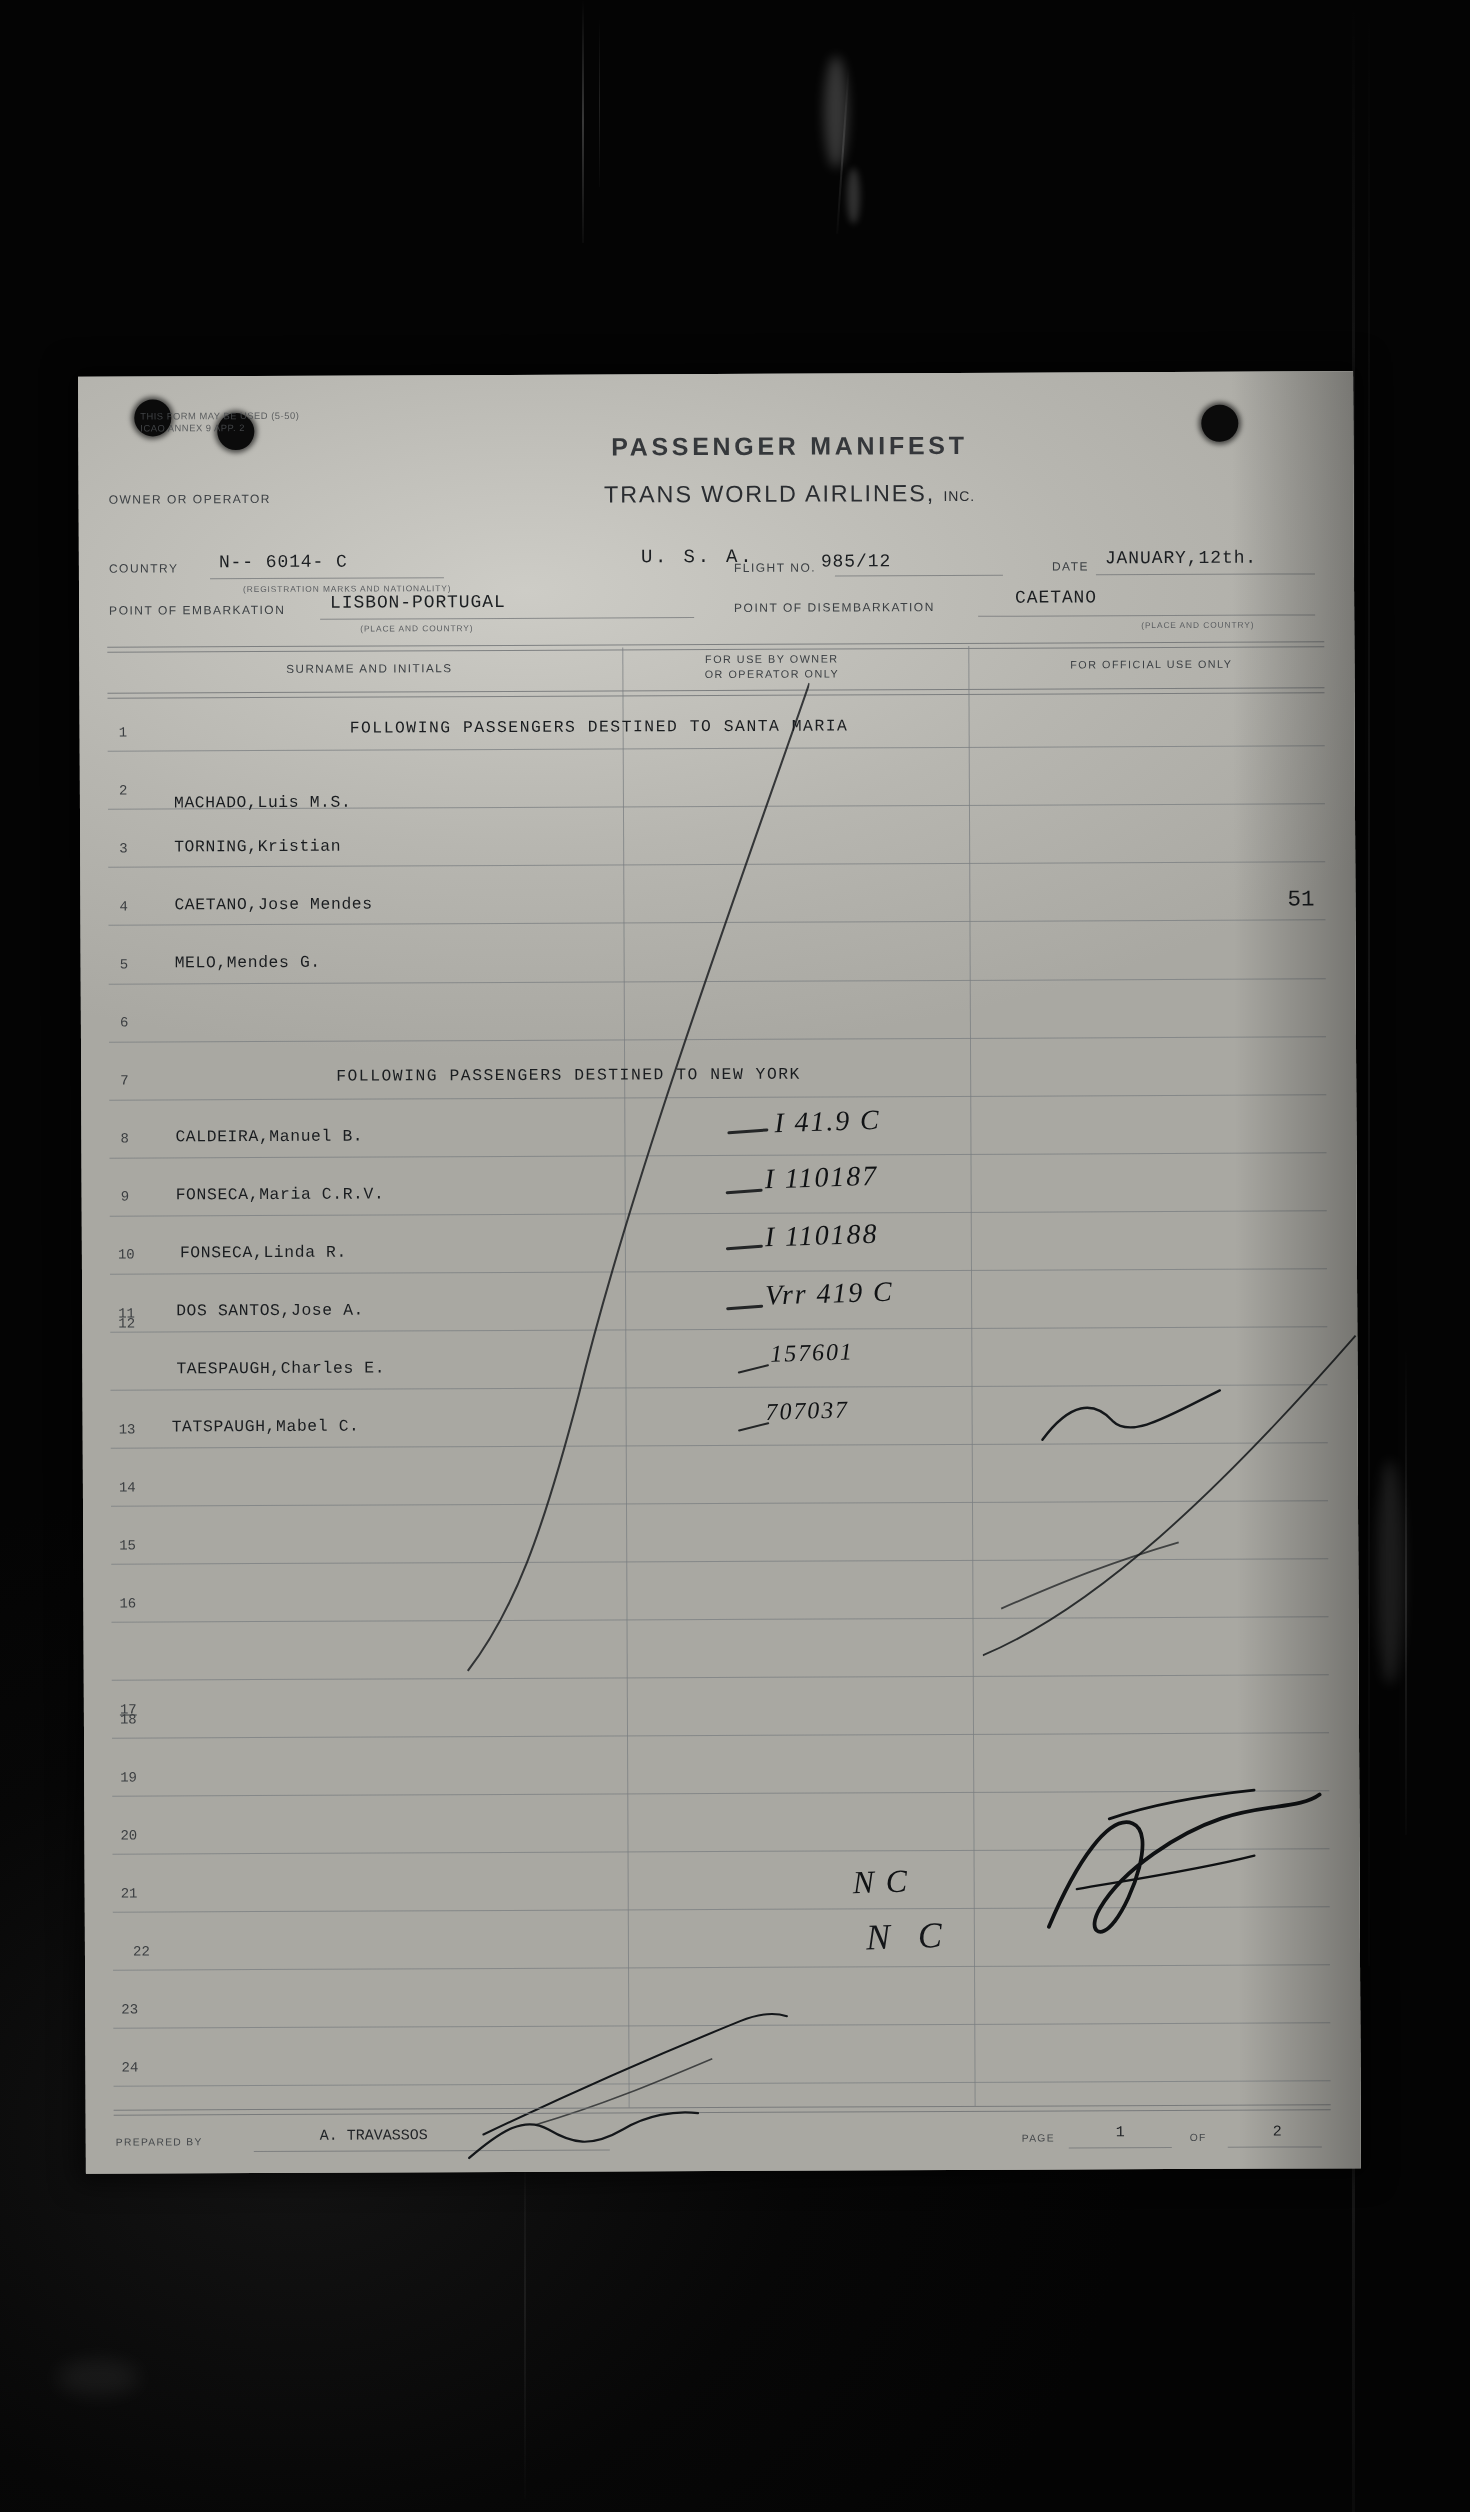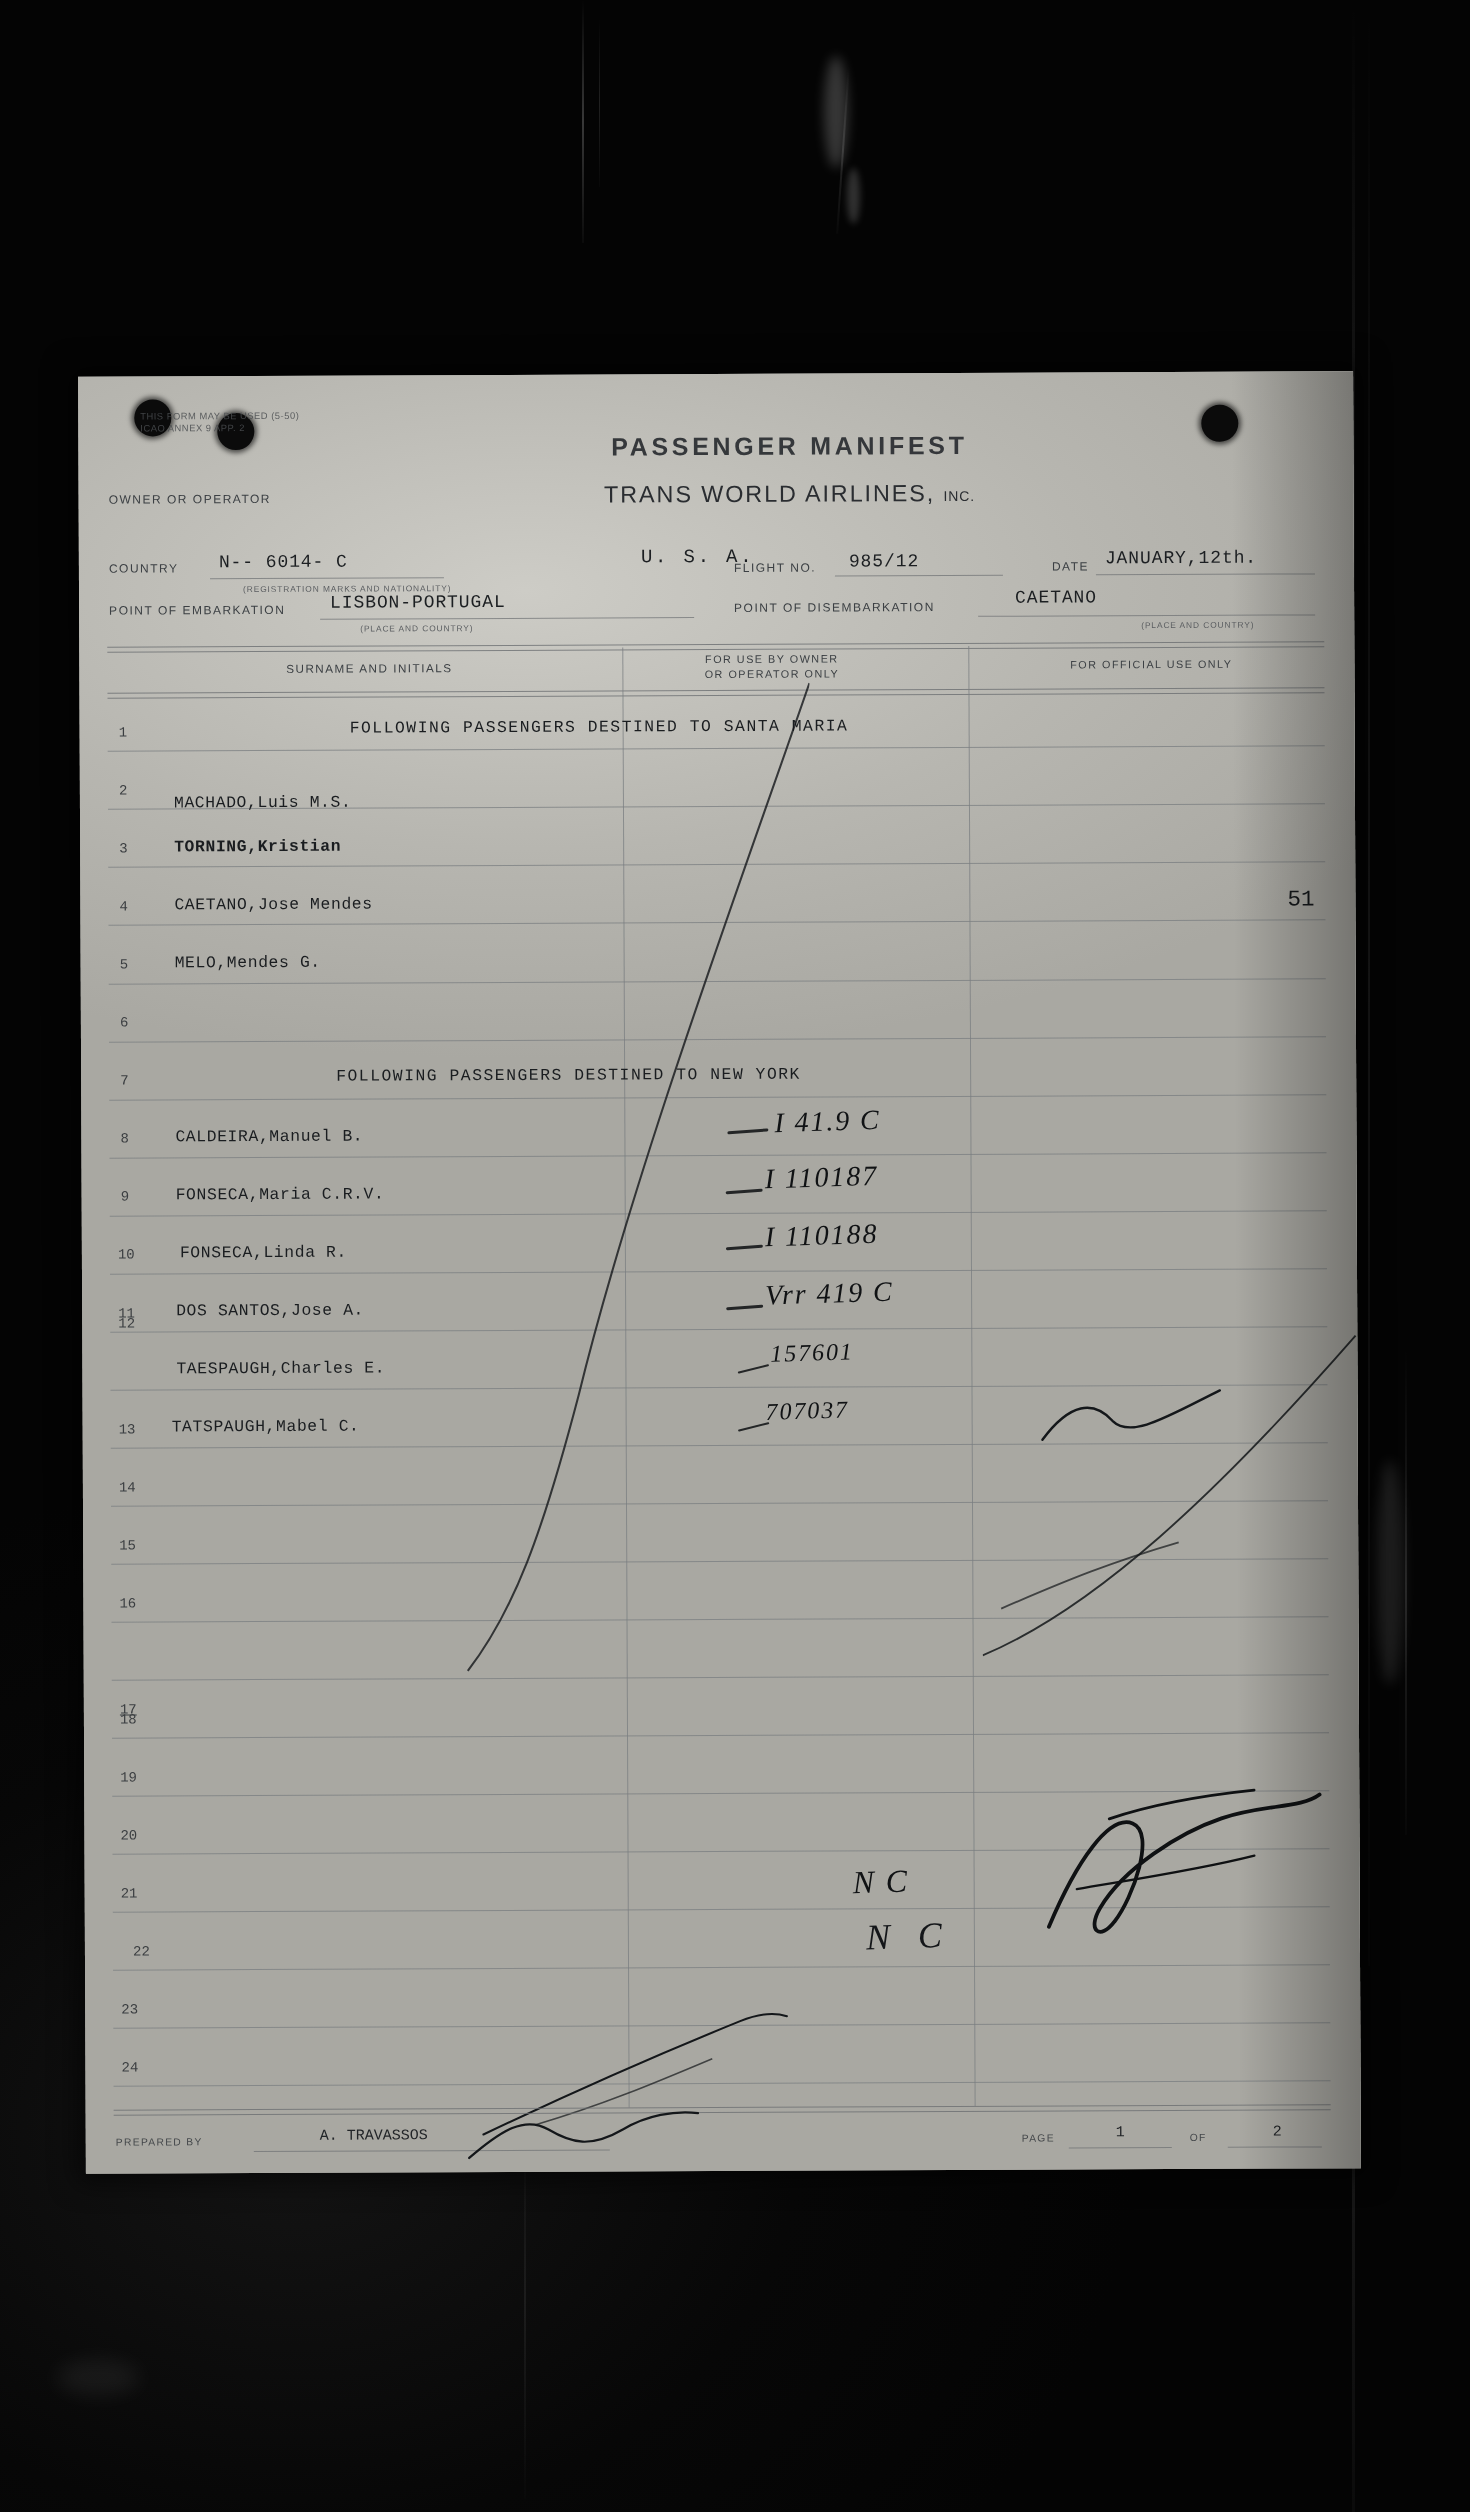--- a/index.html
+++ b/index.html
@@ -271,21 +271,21 @@
     <div class="lbl" style="left:30px;top:116px;">OWNER OR OPERATOR</div>
 
     <div class="lbl" style="left:30px;top:185px;">COUNTRY</div>
     <div class="typed" style="left:140px;top:176px;">N-- 6014- C</div>
     <div class="rule" style="left:131px;top:202px;width:234px;"></div>
     <div class="tiny" style="left:164px;top:208px;">(REGISTRATION MARKS AND NATIONALITY)</div>
 
     <div class="typed" style="left:562px;top:172px;font-size:19px;letter-spacing:2.8px;">U. S. A.</div>
 
     <div class="lbl" style="left:655px;top:187px;">FLIGHT NO.</div>
-    <div class="typed" style="left:770px;top:178px;text-align:center;">985/12</div>
+    <div class="typed" style="left:742px;top:178px;text-align:center;">985/12</div>
     <div class="rule" style="left:756px;top:202px;width:168px;"></div>
 
     <div class="lbl" style="left:973px;top:187px;">DATE</div>
     <div class="typed" style="left:1026px;top:176px;">JANUARY,12th.</div>
     <div class="rule" style="left:1017px;top:202px;width:219px;"></div>
 
     <div class="lbl" style="left:30px;top:227px;">POINT OF EMBARKATION</div>
     <div class="typed" style="left:251px;top:217px;">LISBON-PORTUGAL</div>
     <div class="rule" style="left:241px;top:243px;width:374px;"></div>
     <div class="tiny" style="left:281px;top:248px;">(PLACE AND COUNTRY)</div>
@@ -310,21 +310,21 @@
     <div class="tbl-hline" style="top:374px;"></div>
     <div class="rownum" style="left:39px;top:348px;">1</div>
     <div class="section-note" style="left:270px;top:343px;">FOLLOWING PASSENGERS DESTINED TO SANTA MARIA</div>
 
     <div class="tbl-hline" style="top:432px;"></div>
     <div class="rownum" style="left:39px;top:406px;">2</div>
     <div class="rowtext" style="left:94px;top:402px;margin-top:15px;">MACHADO,Luis M.S.</div>
 
     <div class="tbl-hline" style="top:490px;"></div>
     <div class="rownum" style="left:39px;top:464px;">3</div>
-    <div class="rowtext" style="left:94px;top:461px;font-weight:bold;">TORNING,Kristian</div>
+    <div class="rowtext" style="left:94px;top:461px;">TORNING,Kristian</div>
 
     <div class="tbl-hline" style="top:548px;"></div>
     <div class="rownum" style="left:39px;top:522px;">4</div>
     <div class="rowtext" style="left:94px;top:519px;">CAETANO,Jose Mendes</div>
     <div class="officialnum" style="left:1207px;top:515px;">51</div>
 
     <div class="tbl-hline" style="top:607px;"></div>
     <div class="rownum" style="left:39px;top:580px;">5</div>
     <div class="rowtext" style="left:94px;top:577px;">MELO,Mendes G.</div>
 

